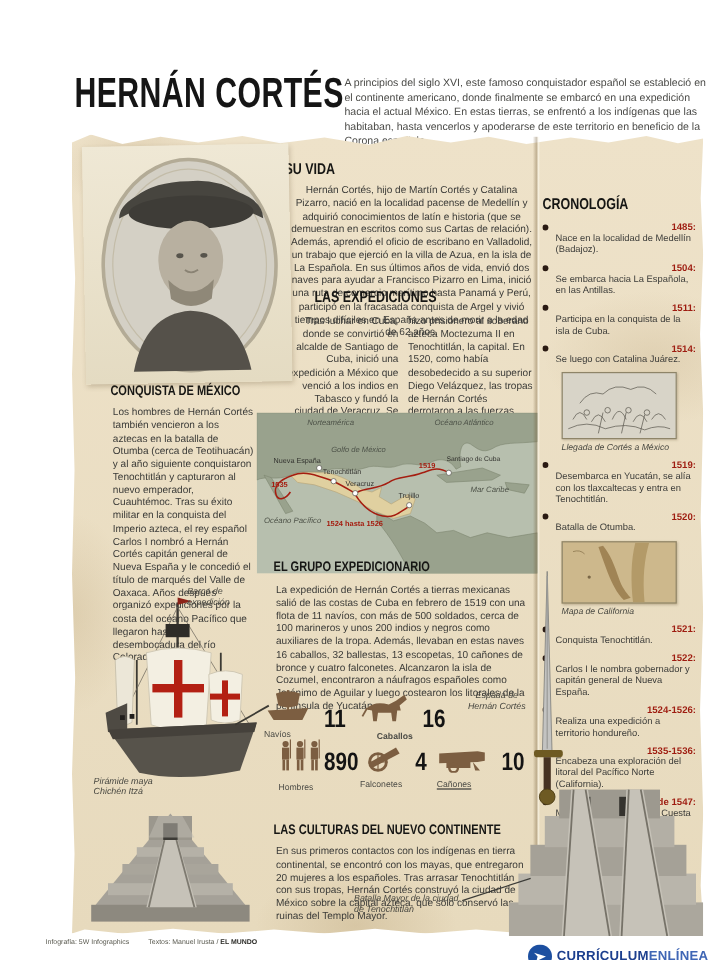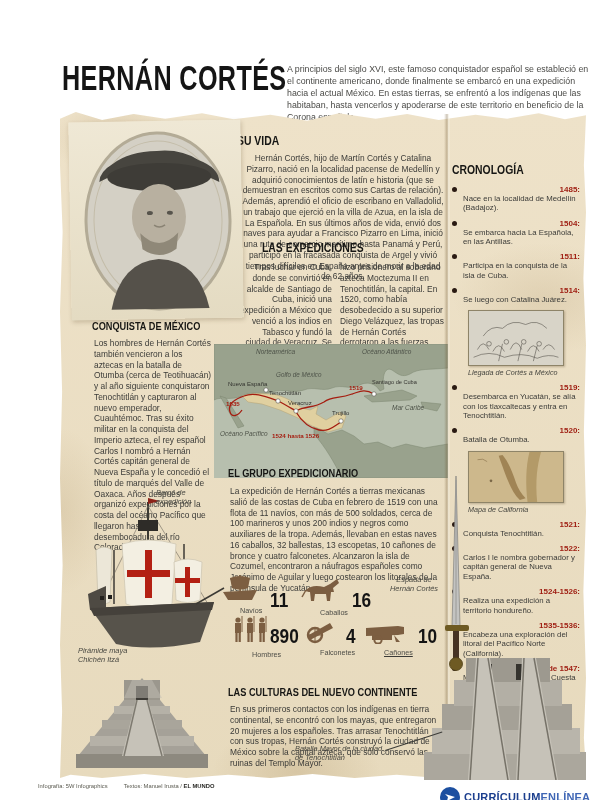--- a/index.html
+++ b/index.html
@@ -65,21 +65,21 @@
   .cron-text { display:block; font-size:7.8px; line-height:1.2; color:#3b3b38; }
   .cron-fig { margin:4px 0 6px 0;padding-left:16px; }
   .fig-frame { border:1px solid #8e8468; box-shadow:1px 1px 2px rgba(80,60,30,.3); display:block; }
   .fig-cap { font-style:italic; font-size:7.2px; color:#474740; margin-top:2px; }
 
   
   .stat-num {
     font-size:21px; font-weight:bold; color:#141414;
     transform:scaleX(0.82); transform-origin:0 50%; display:inline-block;
   }
-  .stat-label { font-size:7.2px; color:#4c4c46; display:block;margin-left:20px; }
+  .stat-label { font-size:7.2px; color:#4c4c46; display:block; }
 
   
   .credits { left:38px; top:783px; font-size:5.8px; color:#59594f; }
   .credits b { color:#2a2a26; }
   .logo { left:440px; top:787px; display:flex; align-items:center; gap:4px; }
   .logo-text { font-size:11px; font-weight:bold; color:#1c3f8e; letter-spacing:.2px; }
   .logo-text .lt2 { color:#3f66b5; }
 
   .ptr-line { position:absolute; background:#3c3c38; transform-origin:0 0; }
   svg text { font-family:"Liberation Sans", sans-serif; }
@@ -194,21 +194,21 @@
   </svg>
   <span class="stat-label">Navíos</span>
 </div>
 <div class="abs stat-num" style="left:270px; top:588px;">11</div>
 
 <div class="abs" style="left:300px; top:578px;">
   <svg width="44" height="26" viewBox="0 0 44 26">
     <path d="M6,12 C10,8 16,7 24,9 L30,6 L37,1 L39,5 L33,10 L34,14 L31,14 L30,23 L27,23 L26,16 L15,16 L14,23 L11,23 L10,14 C7,14 5,13 6,12 Z" fill="#7c5e41"></path>
     <path d="M6,12 L2,19" stroke="#7c5e41" stroke-width="1.5"></path>
   </svg>
-  <span class="stat-label" style="text-align:left;">Caballos</span>
+  <span class="stat-label" style="text-align:right;font-weight:bold;">Caballos</span>
 </div>
 <div class="abs stat-num" style="left:352px; top:588px;">16</div>
 
 <div class="abs" style="left:232px; top:616px;">
   <svg width="36" height="30" viewBox="0 0 36 30">
     <g fill="#7c5e41">
       <g>
         <circle cx="6" cy="4" r="2.6"></circle>
           <rect x="3" y="7" width="6" height="10"></rect>
         <rect x="3.4" y="17" width="2.2" height="9"></rect>

